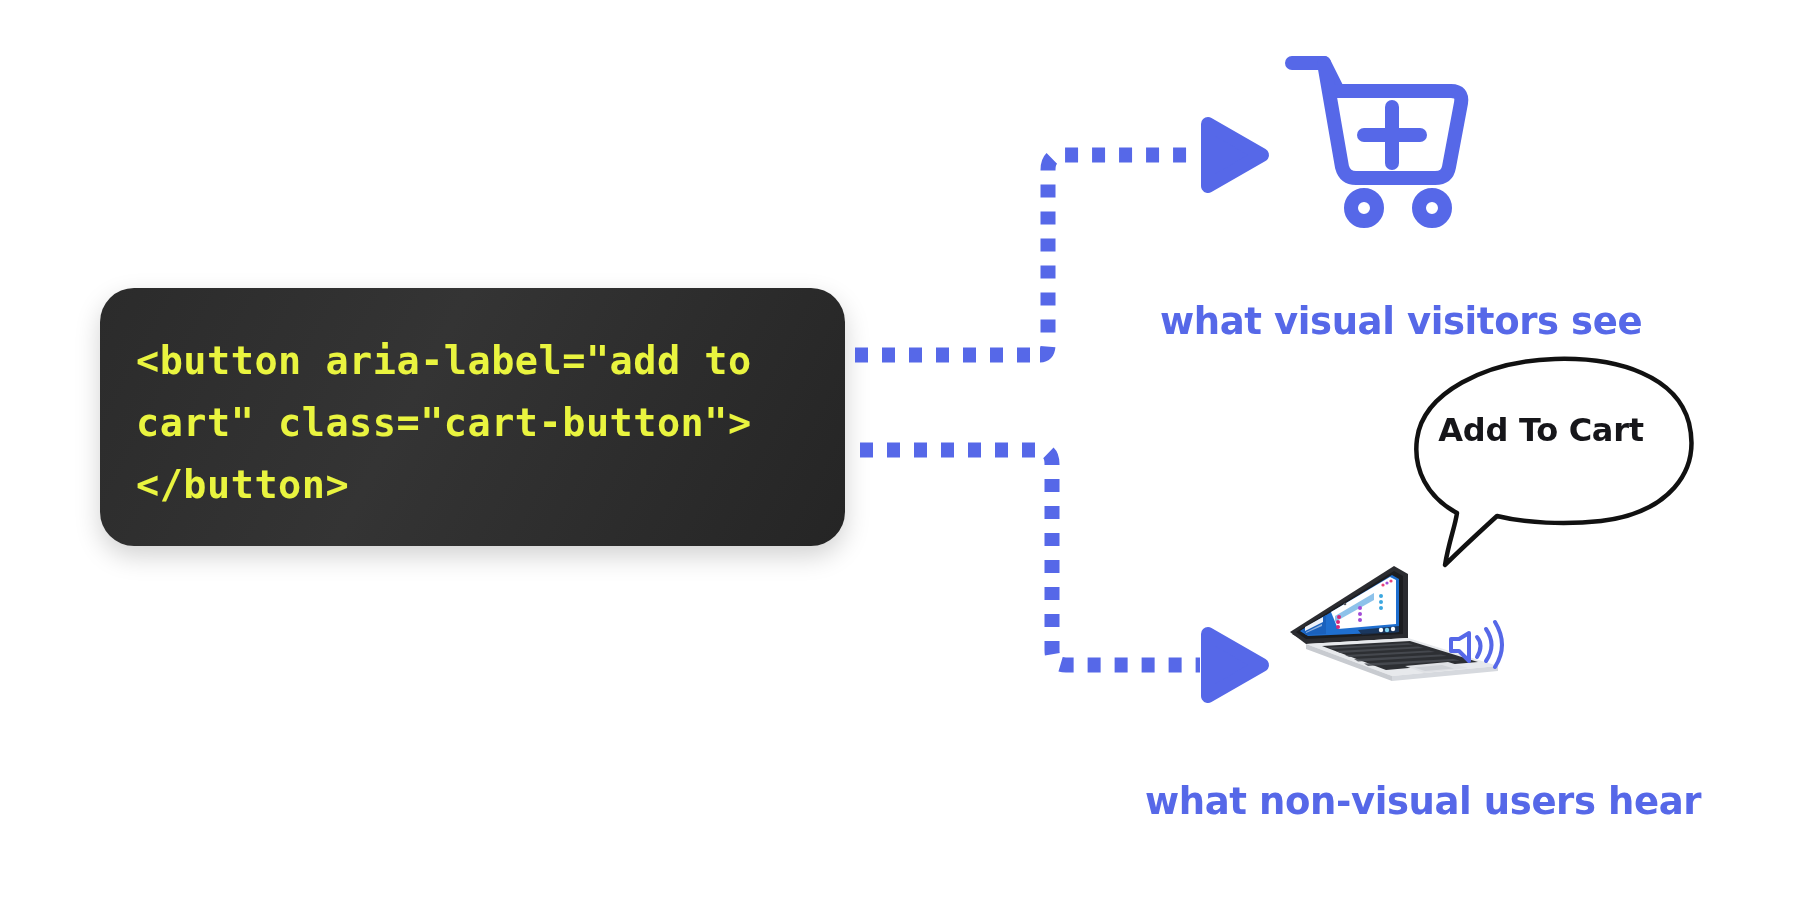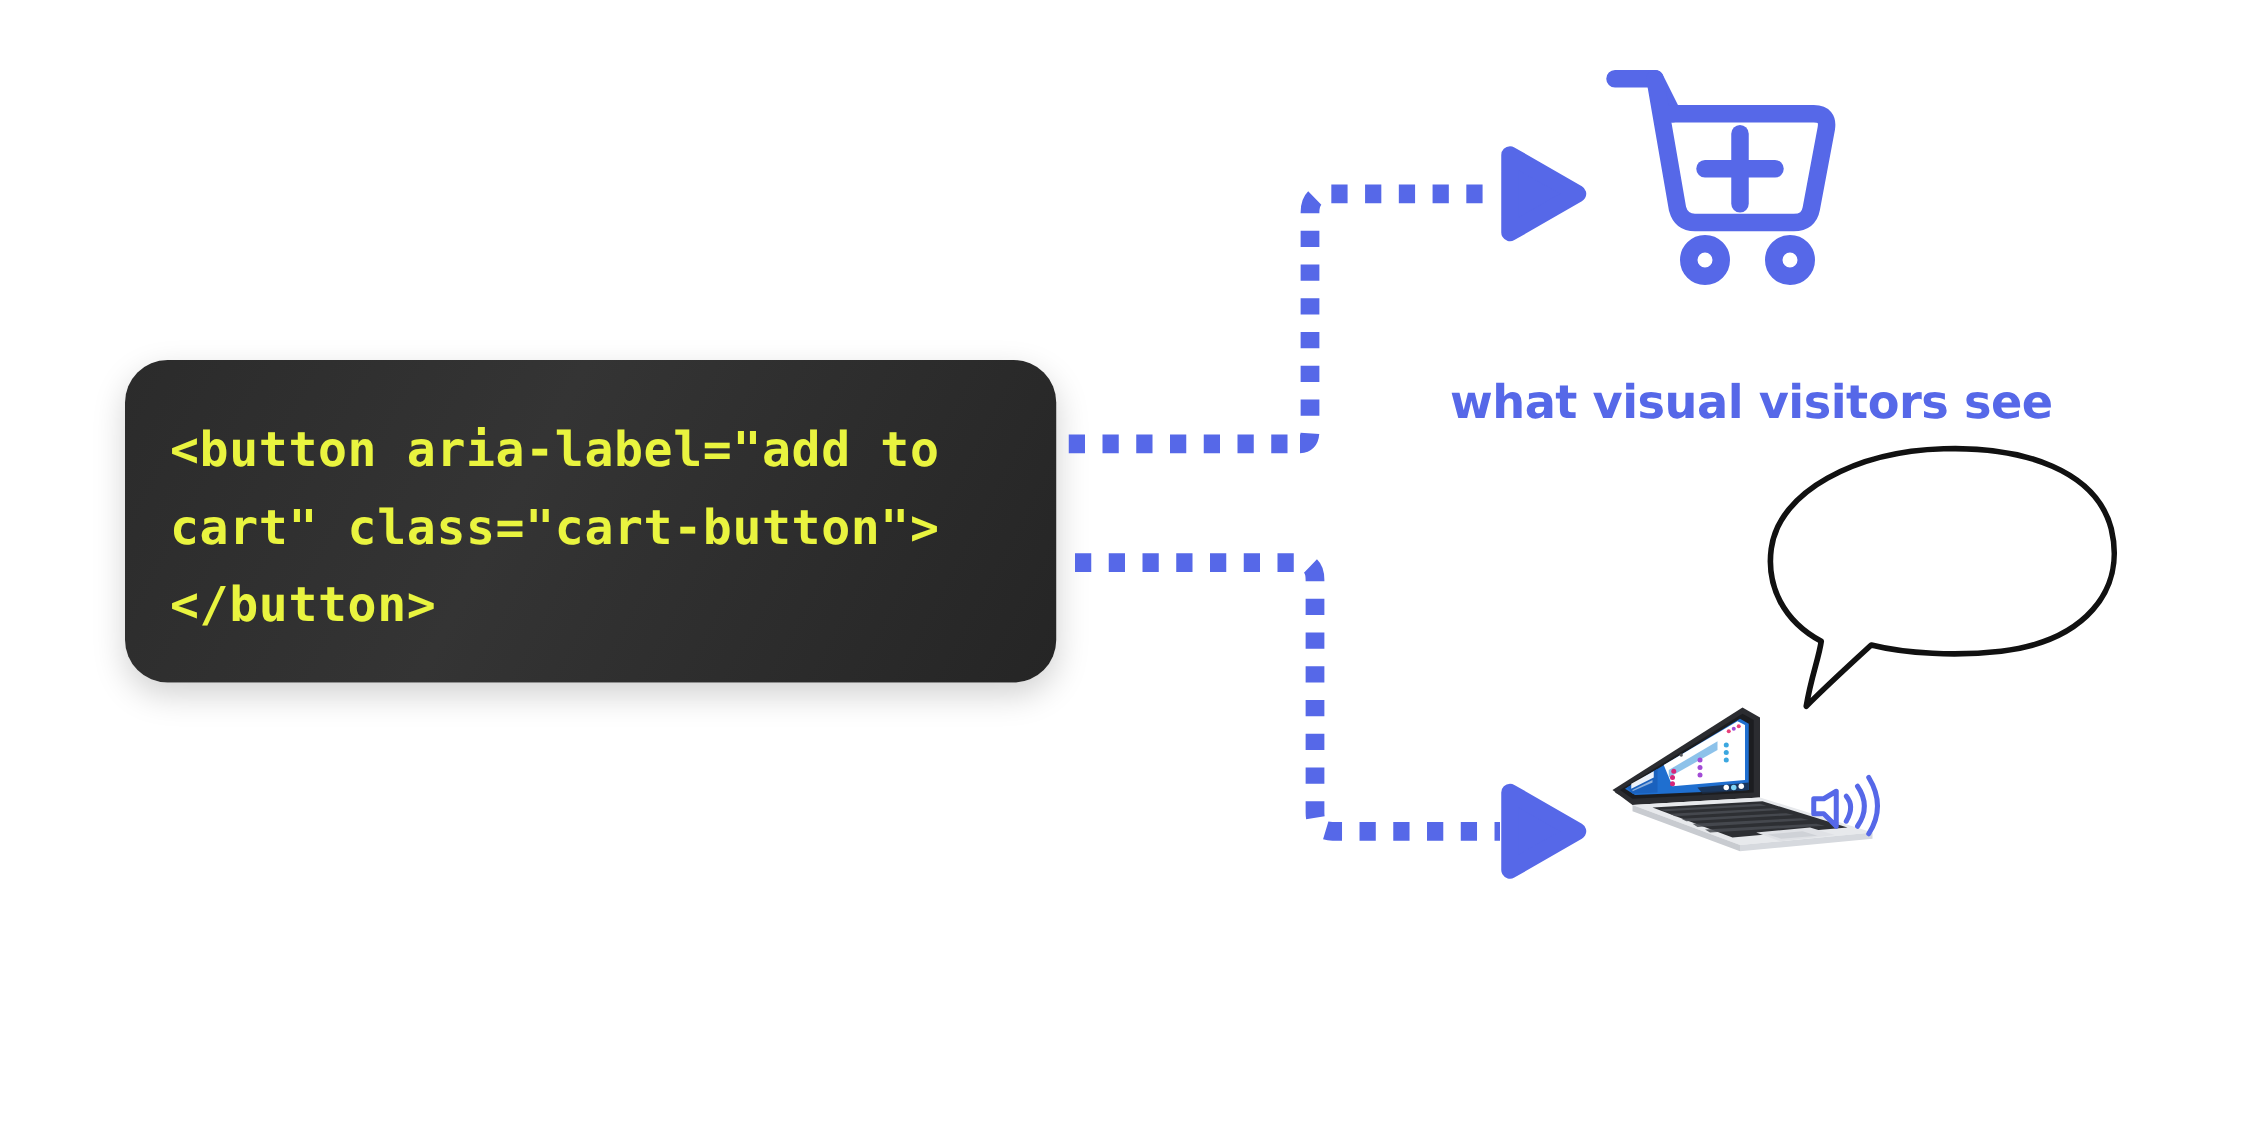--- a/index.html
+++ b/index.html
@@ -182,20 +182,21 @@
     <svg viewBox="0 0 300 215" width="300" height="215">
       <path d="M 150 4
                C 215 2 272 22 284 68
                C 296 118 262 158 196 166
                C 160 170 120 168 92 161
                C 80 172 58 192 40 210
                C 44 186 50 172 52 158
                C 22 142 8 114 12 84
                C 18 38 80 6 150 4 Z" fill="#ffffff" stroke="#111111" stroke-width="4.5" stroke-linejoin="round"></path>
     </svg>
+    <div id="bubble-text">Add To Cart</div>
   </div>
 
   <div id="laptop-wrap">
     <svg viewBox="0 0 230 135" width="230" height="135">
 
       <path d="M 10 86 L 112 20 L 126 28 L 24 94 Z" fill="#2f3033"></path>
       <path d="M 112 20 L 126 28 L 126 90 L 112 82 Z" fill="#202124"></path>
       <path d="M 8 84 L 112 18 L 126 26 L 126 90 L 24 96 Z" fill="#2b2c30"></path>
 
       <path d="M 14 84 L 112 23 L 121 28 L 121 86 L 24 91 Z" fill="#1c1d20"></path>
@@ -259,14 +260,15 @@
     <svg viewBox="0 0 62 60" width="62" height="60">
       <g stroke="#5668e8" stroke-width="4" fill="none" stroke-linecap="round" stroke-linejoin="round">
         <path d="M 22 20 L 12 26 L 4 26 L 4 38 L 12 38 L 22 48 Z" fill="#ffffff"></path>
         <path d="M 30 24 Q 37 32 30 44"></path>
         <path d="M 39 16 Q 50 32 39 48"></path>
         <path d="M 48 9 Q 62 32 48 54"></path>
       </g>
     </svg>
   </div>
 
+  <div class="caption" id="caption-nonvisual">what non-visual users hear</div>
 
 </div>
 
 </body></html>

